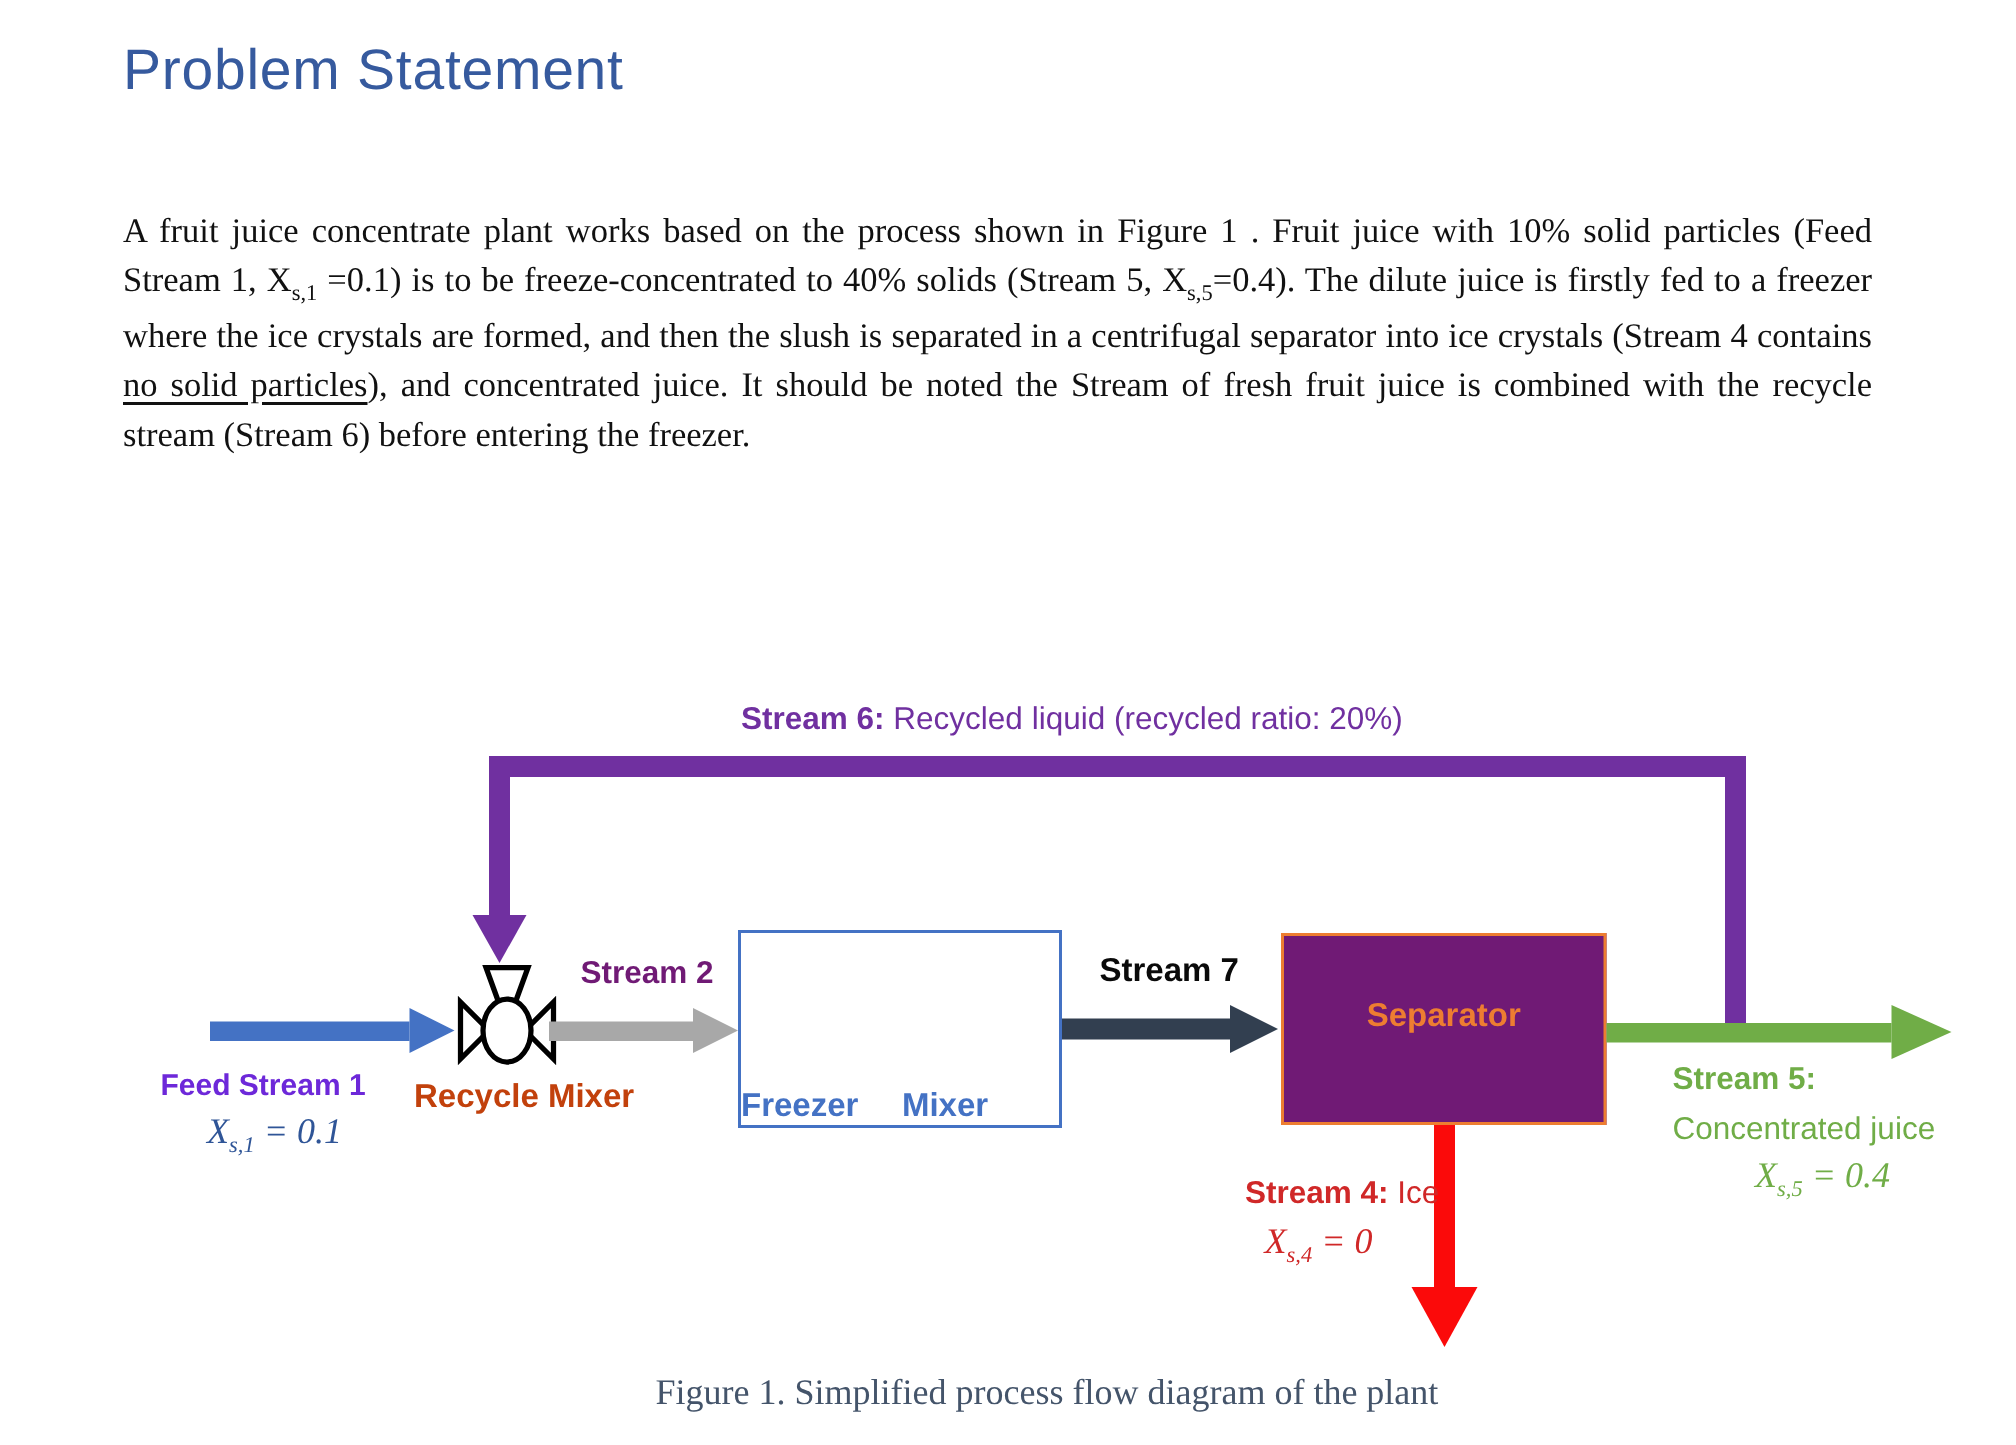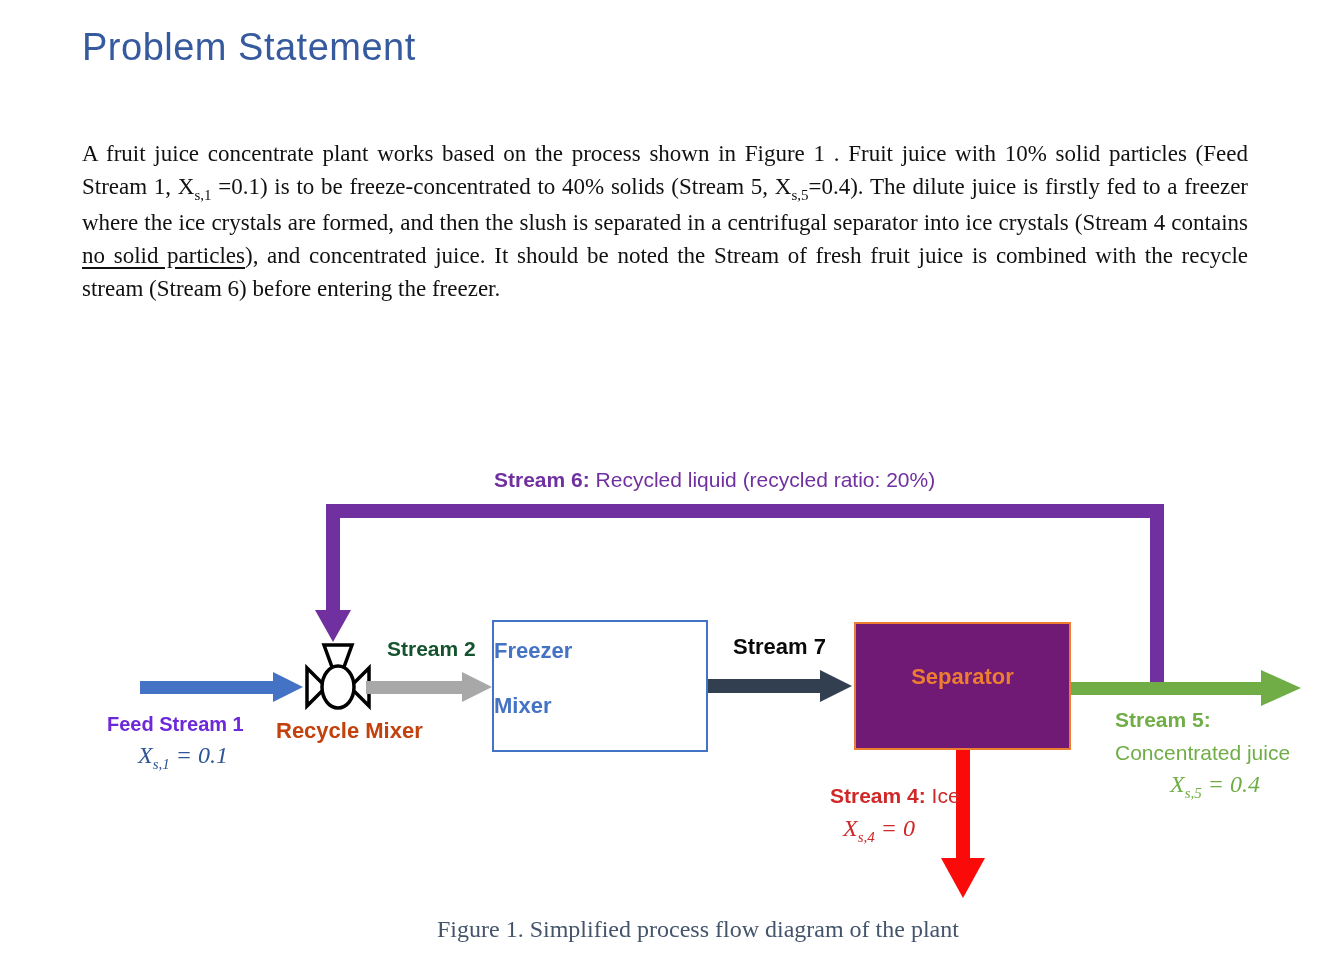--- a/index.html
+++ b/index.html
@@ -40,25 +40,25 @@
   .mixer-svg { left:303px; top:642px; width:70px; height:70px; }
 
   .feed-label { left:107px; top:713px; font-size:20px; font-weight:bold; color:#6d28d9;text-align:right; }
   .feed-math  { left:138px; top:742px; color:#2f5597; }
   .mixer-label{ left:276px; top:718px; font-size:22px; font-weight:bold; color:#c2410c; }
 
   .gray-body { left:366px; top:681px; width:96px; height:13px; background:#a8a8a8; }
   .gray-head { left:462px; top:672px; width:0; height:0;
                border-top:15px solid transparent; border-bottom:15px solid transparent;
                border-left:30px solid #a8a8a8; }
-  .stream2-label { left:387px; top:637px; font-size:21px; font-weight:bold; color:#14532d; }
+  .stream2-label { left:387px; top:637px; font-size:21px; font-weight:bold; color:#701a75; }
 
   .freezer-box { left:492px; top:620px; width:216px; height:132px; background:#fff;
-                 border:2px solid #4472c4; display:flex; flex-direction:column;
-                 align-items:flex-start; padding-top:16px; gap:29px; }
+                 border:2px solid #4472c4; display:flex; 
+                 align-items:flex-end; padding-top:16px; gap:29px; }
   .freezer-box span { font-size:22px; font-weight:bold; color:#4472c4; }
 
   .stream3-label { left:733px; top:634px; font-size:22px; font-weight:bold; color:#0a0a0a; }
   .navy-body { left:708px; top:679px; width:112px; height:14px; background:#323f50; }
   .navy-head { left:820px; top:670px; width:0; height:0;
                border-top:16px solid transparent; border-bottom:16px solid transparent;
                border-left:32px solid #323f50; }
 
   .separator-box { left:854px; top:622px; width:217px; height:128px; background:#701a75;
                    border:2px solid #ed7d31; display:flex; align-items:center;

